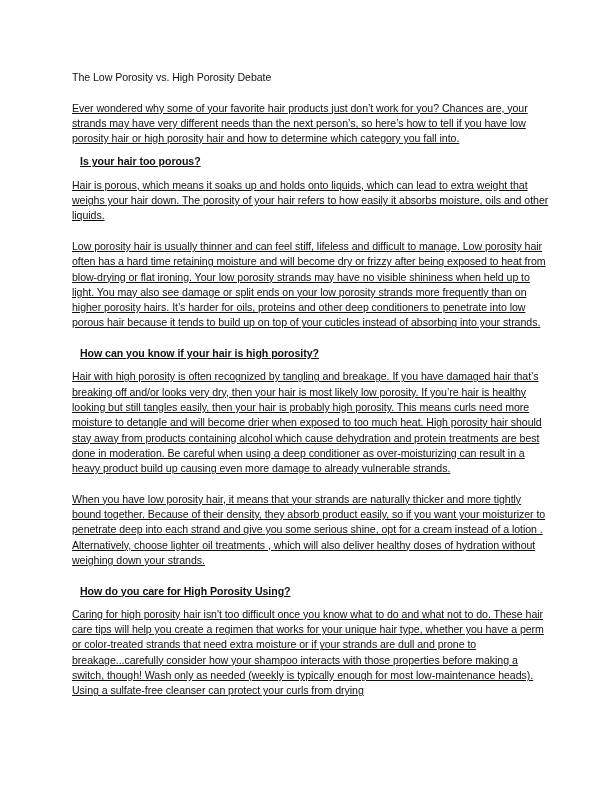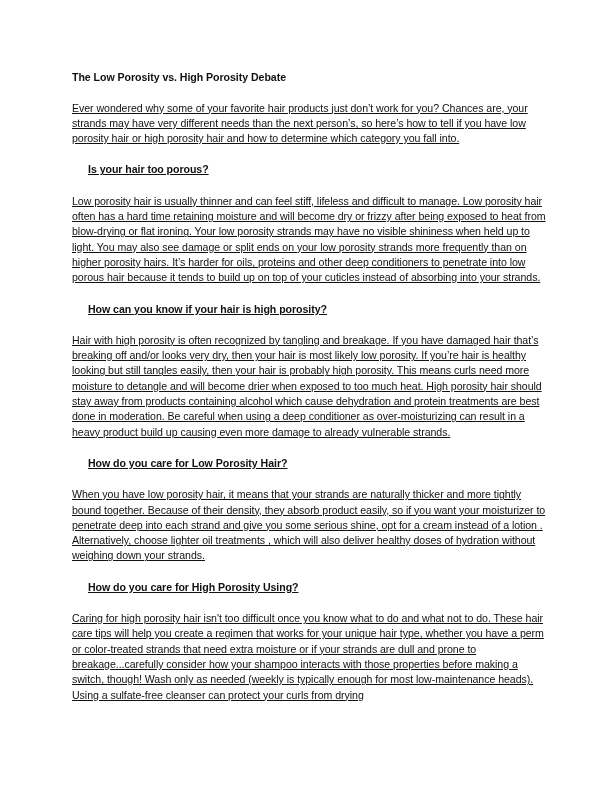--- a/index.html
+++ b/index.html
@@ -3,47 +3,47 @@
 <meta charset="utf-8">
 <style>
   html, body { margin: 0; padding: 0; background: #ffffff; }
   body { width: 612px; height: 792px; position: relative; overflow: hidden; }
   .page {
     position: absolute; left: 72px; top: 70px; width: 480px;
     font-family: "Liberation Sans", sans-serif;
     font-size: 10.6px; line-height: 15.3px; color: #111111;
     letter-spacing: -0.05px;
   }
-  .title { font-weight: bold; margin: 0 0 15.3px 0; font-size: 10.6px; }
+  .title { font-weight: normal; margin: 0 0 15.3px 0; font-size: 10.6px; }
   .section { margin: 0 0 15.3px 0; text-decoration: underline; }
-  .heading { font-weight: bold; margin: 16px; }
+  .heading { font-weight: bold; margin: 8px; }
   .para { margin: 0; }
 </style>
 </head>
 <body>
 
 <div class="page">
   <p class="title">The Low Porosity vs. High Porosity Debate</p>
   <p class="para section">Ever wondered why some of your favorite hair products just don’t work for you? Chances are, your strands may have very different needs than the next person’s, so here’s how to tell if you have low porosity hair or high porosity hair and how to determine which category you fall into.</p>
 
   <div class="section">
     <p class="heading">Is your hair too porous?</p>
+    <p class="para">Hair is porous, which means it soaks up and holds onto liquids, which can lead to extra weight that weighs your hair down. The porosity of your hair refers to how easily it absorbs moisture, oils and other liquids.</p>
   </div>
 
   <div class="section">
     <p class="para">Low porosity hair is usually thinner and can feel stiff, lifeless and difficult to manage. Low porosity hair often has a hard time retaining moisture and will become dry or frizzy after being exposed to heat from blow-drying or flat ironing. Your low porosity strands may have no visible shininess when held up to light. You may also see damage or split ends on your low porosity strands more frequently than on higher porosity hairs. It’s harder for oils, proteins and other deep conditioners to penetrate into low porous hair because it tends to build up on top of your cuticles instead of absorbing into your strands.</p>
   </div>
 
   <div class="section">
     <p class="heading">How can you know if your hair is high porosity?</p>
     <p class="para">Hair with high porosity is often recognized by tangling and breakage. If you have damaged hair that’s breaking off and/or looks very dry, then your hair is most likely low porosity. If you’re hair is healthy looking but still tangles easily, then your hair is probably high porosity.  This means curls need more moisture to detangle and will become drier when exposed to too much heat. High porosity hair should stay away from products containing alcohol which cause dehydration and protein treatments are best done in moderation. Be careful when using a deep conditioner as over-moisturizing can result in a heavy product build up causing even more damage to already vulnerable strands.</p>
   </div>
 
   <div class="section">
-    <p class="heading">How do you care for Low Porosity Hair?</p>
     <p class="para">When you have low porosity hair, it means that your strands are naturally thicker and more tightly bound together. Because of their density, they absorb product easily, so if you want your moisturizer to penetrate deep into each strand and give you some serious shine, opt for a cream instead of a lotion . Alternatively, choose lighter oil treatments , which will also deliver healthy doses of hydration without weighing down your strands.</p>
   </div>
 
   <div class="section">
     <p class="heading">How do you care for High Porosity Using?</p>
     <p class="para">Caring for high porosity hair isn't too difficult once you know what to do and what not to do. These hair care tips will help you create a regimen that works for your unique hair type, whether you have a perm or color-treated strands that need extra moisture or if your strands are dull and prone to breakage...carefully consider how your shampoo interacts with those properties before making a switch, though!  Wash only as needed (weekly is typically enough for most low-maintenance heads). Using a sulfate-free cleanser can protect your curls from drying</p>
   </div>
 </div>
 
 </body></html>

